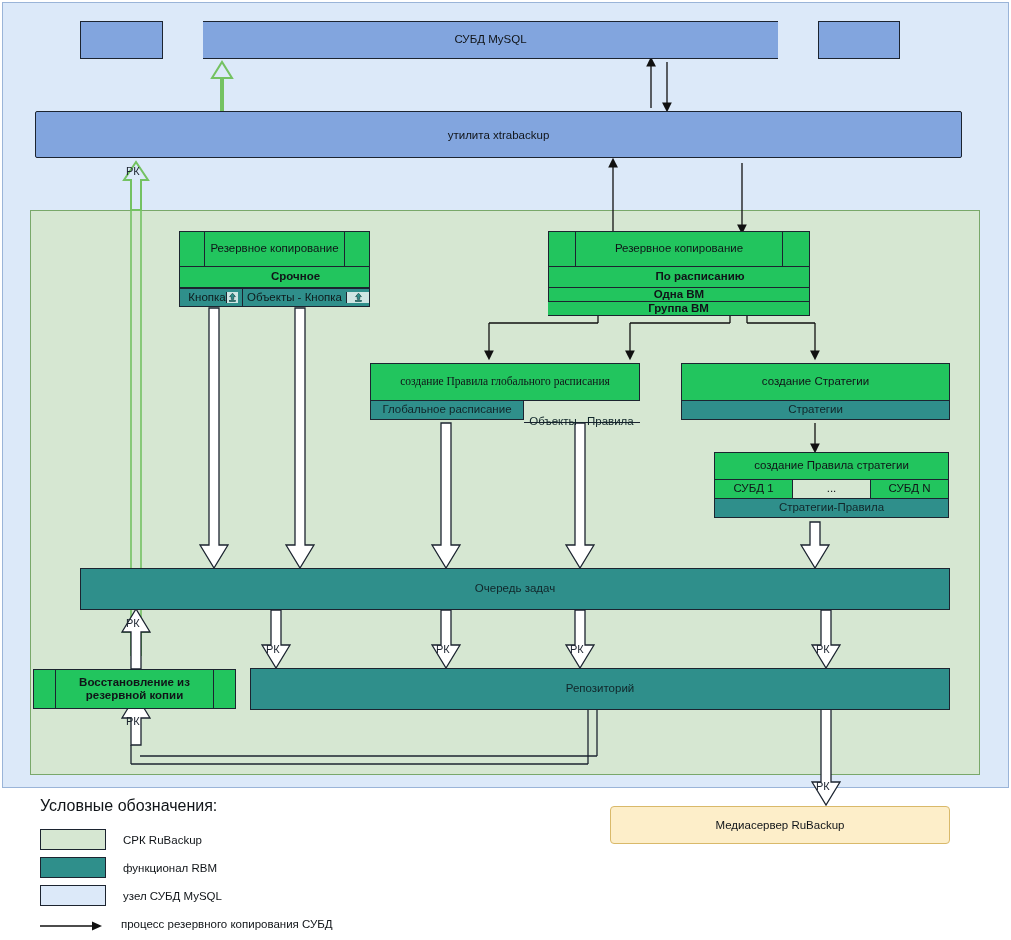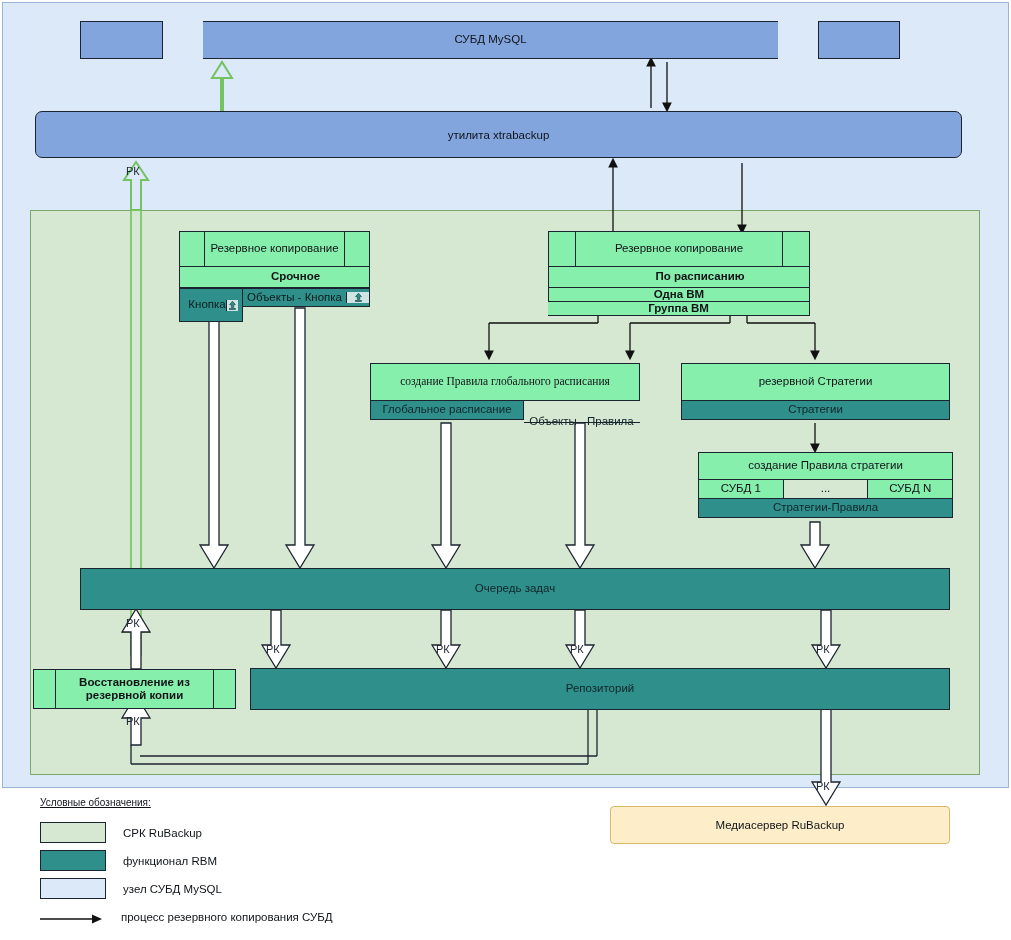--- a/index.html
+++ b/index.html
@@ -25,36 +25,36 @@
 
   
   .boxrow{display:flex;align-items:stretch;}
   .cell{
     box-sizing:border-box;
     border:1px solid #1c2430;
     display:flex;align-items:center;justify-content:center;
     font-size:11.5px;color:#101418;text-align:center;line-height:1.15;
   }
   .blue{background:#82a5de;}
-  .white{background:#86efac;}
+  .white{background:#22c55e;}
   .teal{background:#2f8f8b;color:#11262a;}
   .greenlight{background:#d6e7d2;}
   .cream{background:#fdeec9;border:1px solid #d9b96a;border-radius:4px;}
   .bold{font-weight:bold;}
 
   
   .db-box{left:80px;top:21px;width:820px;height:38px;gap:40px;}
   .db-seg-l{width:83px;height:100%;}
   .db-seg-m{flex:1;height:100%;border-left:none;border-right:none;}
   .db-seg-r{width:82px;height:100%;border-left:1px solid #1c2430;}
 
   
   .xtra{
     left:35px;top:111px;width:927px;height:47px;
-    background:#82a5de;border:1px solid #1c2430;border-radius:7px;
+    background:#82a5de;border:1px solid #1c2430;border-radius:2px;
     display:flex;align-items:center;justify-content:center;
     font-size:11.5px;color:#101418;
   }
 
   
   .card{position:absolute;}
   .card .hdr{display:flex;height:36px;}
   .card .hdr .pad{width:26px;}
   .card .sub{height:21px;padding-left:42px;}
   .card .legs{display:flex;height:19px;}
@@ -66,21 +66,21 @@
   .leg-ico{
     width:22px;display:flex;align-items:center;justify-content:center;
     background:#cfe5e3;border-left:1px solid #1c2430;
   }
   .leg-ico svg{display:block;}
 
   svg.ov{position:absolute;left:0;top:0;width:1011px;height:940px;pointer-events:none;}
 
   
   .legend{position:absolute;left:40px;top:797px;width:420px;}
-  .legend-title{font-size:10px;color:#101418;margin-bottom:12px;text-decoration:underline;}
+  .legend-title{font-size:16px;color:#101418;margin-bottom:12px;}
   .legend-row{display:flex;align-items:center;height:25px;margin-bottom:3px;}
   .sw{width:64px;height:19px;border:1px solid #1c2430;margin-right:17px;}
   .sw.g{background:#d6e7d2;}
   .sw.t{background:#2f8f8b;}
   .sw.b{background:#dce9f9;}
   .legend-lbl{font-size:11.5px;color:#101418;}
   .legend-arrow{width:64px;height:12px;margin-right:17px;position:relative;}
 
   .media{
     left:610px;top:806px;width:340px;height:38px;
@@ -187,21 +187,21 @@
   <div class="abs xtra">утилита xtrabackup</div>
 
   <div class="card" style="left:179px;top:231px;width:191px;">
     <div class="hdr">
       <div class="cell white pad" style="width:26px;"></div>
       <div class="cell white" style="flex:1;border-left:none;border-right:none;">Резервное копирование</div>
       <div class="cell white" style="width:26px;"></div>
     </div>
     <div class="cell white sub bold" style="width:100%;border-top:none;">Срочное</div>
     <div class="legs">
-      <div class="cell teal" style="width:64px;padding:16px;">
+      <div class="cell teal" style="width:64px;padding:8px;">
         <div class="leg-txt" style="flex:1;">Кнопка</div>
         <div class="leg-ico">
           <svg width="11" height="11" viewBox="0 0 11 11">
             <path d="M5.5 1.2 L8.4 4.6 H6.7 V7.4 H4.3 V4.6 H2.6 Z" fill="#2f8f8b" stroke="#1c4b4a" stroke-width="0.7"></path>
             <rect x="2.4" y="8.3" width="6.2" height="1.3" fill="#2f8f8b" stroke="#1c4b4a" stroke-width="0.6"></rect>
           </svg>
         </div>
       </div>
       <div class="cell teal" style="flex:1;padding:0;border-left:none;">
         <div class="leg-txt" style="flex:1;">Объекты - Кнопка</div>
@@ -230,25 +230,25 @@
 
   <div class="card" style="left:370px;top:363px;width:270px;">
     <div class="cell white" style="width:100%;height:38px;font-family:Liberation Serif, serif;">создание Правила глобального расписания</div>
     <div class="legs" style="height:19px;">
       <div class="cell teal" style="flex:1;border-top:none;">Глобальное расписание</div>
       <div class="cell teal" style="width:116px;border-top:none;border-left:none;margin-top:21px;">Объекты - Правила</div>
     </div>
   </div>
 
   <div class="card" style="left:681px;top:363px;width:269px;">
-    <div class="cell white" style="width:100%;height:38px;">резервной Стратегии</div>
+    <div class="cell white" style="width:100%;height:38px;">создание Стратегии</div>
     <div class="cell teal" style="width:100%;height:19px;border-top:none;">Стратегии</div>
   </div>
 
-  <div class="card" style="left:698px;top:452px;width:255px;">
+  <div class="card" style="left:714px;top:452px;width:235px;">
     <div class="cell white" style="width:100%;height:28px;">создание Правила стратегии</div>
     <div class="legs" style="height:19px;">
       <div class="cell white" style="flex:1;border-top:none;">СУБД 1</div>
       <div class="cell greenlight" style="flex:1;border-top:none;border-left:none;">...</div>
       <div class="cell white" style="flex:1;border-top:none;border-left:none;">СУБД N</div>
     </div>
     <div class="cell teal" style="width:100%;height:19px;border-top:none;">Стратегии-Правила</div>
   </div>
 
   <div class="abs cell teal" style="left:80px;top:568px;width:870px;height:42px;">Очередь задач</div>

